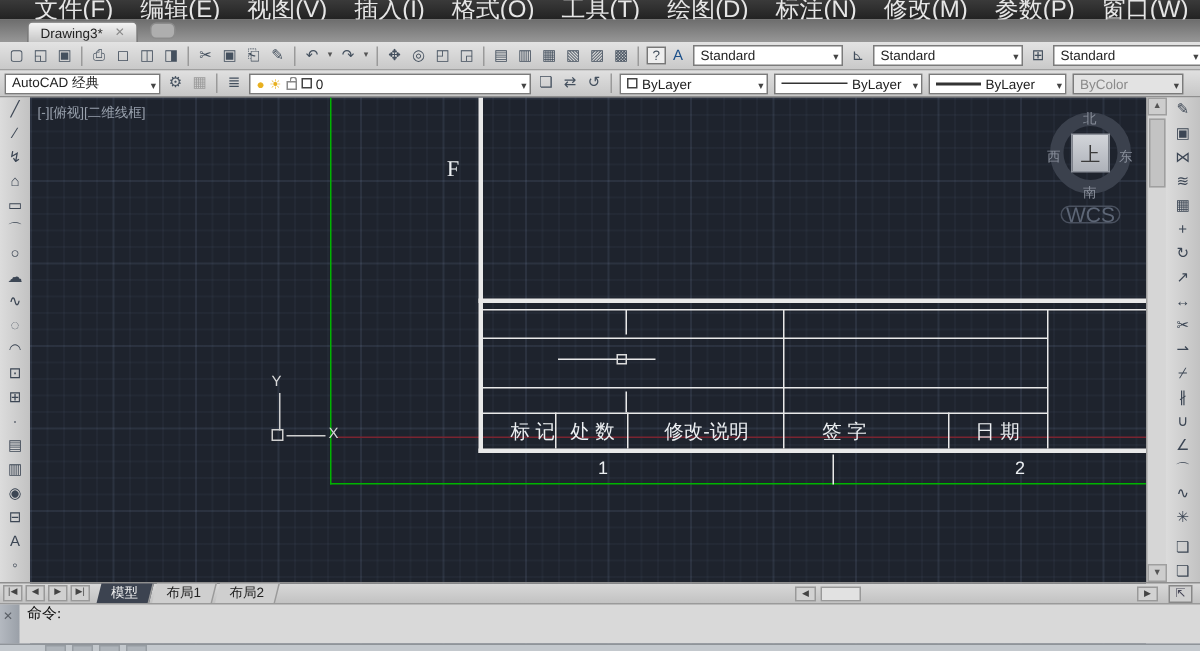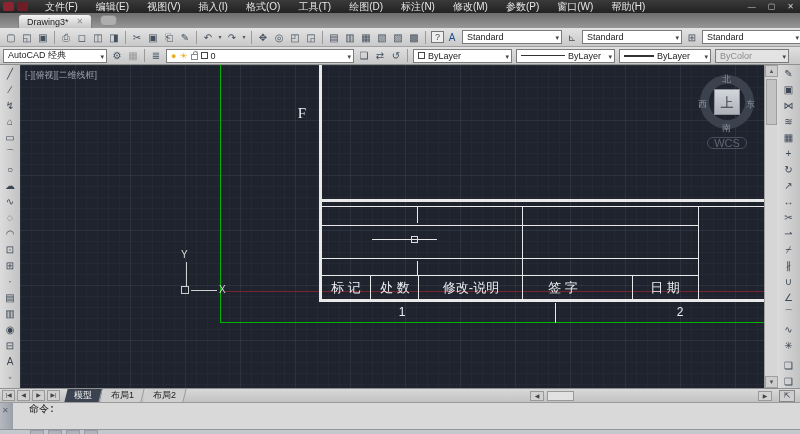--- a/index.html
+++ b/index.html
@@ -4,21 +4,21 @@
 <style>
   * { margin:0; padding:0; box-sizing:border-box; }
   html,body { width:800px; height:434px; overflow:hidden; font-family:"Liberation Sans", sans-serif; }
   .app { position:relative; width:800px; height:434px; background:#d3d3d3; }
 
   
   .titlebar { position:absolute; left:0; top:0; width:800px; height:13px;
     background:linear-gradient(#3a3a3a,#222); display:flex; align-items:center; }
   .app-icon { width:11px; height:9px; background:#8c2430; border-radius:2px; margin-left:3px; }
   .menu { display:flex; margin-left:8px; }
-  .menu-item { color:#e6e6e6; font-size:10px; line-height:13px; padding:0 9px; white-space:nowrap; }
+  .menu-item { color:#e6e6e6; font-size:16px; line-height:13px; padding:0 9px; white-space:nowrap; }
   .win-controls { margin-left:auto; display:flex; }
   .win-btn { color:#cfcfcf; font-size:8px; line-height:13px; padding:0 6px; }
 
   
   .tabrow { position:absolute; left:0; top:13px; width:800px; height:15px;
     background:linear-gradient(#6d6d6d,#979797); display:flex; align-items:flex-end; }
   .doc-tab { margin-left:18px; height:14px; background:linear-gradient(#f4f4f4,#c6c6c6);
     border:1px solid #7c7c7c; border-bottom:none; border-radius:4px 4px 0 0;
     display:flex; align-items:center; padding:0 8px; }
   .doc-tab .lbl { font-size:9px; color:#222; }
@@ -86,21 +86,21 @@
   .ucs-box { position:absolute; left:161px; top:221px; width:8px; height:8px; border:1px solid #cfcfcf; }
 
   .viewcube { position:absolute; left:676px; top:6px; width:62px; height:80px; }
   .vc-ring { position:absolute; left:4px; top:4px; width:54px; height:54px; border-radius:50%;
     border:9px solid #3b414d; }
   .vc-face { position:absolute; left:18px; top:18px; width:26px; height:26px;
     background:linear-gradient(#d2d5da,#aeb2b9); color:#3a3a3a; font-size:13px;
     line-height:26px; text-align:center; border:1px solid #8d929b; }
   .vc-dir { position:absolute; color:#8a909c; font-size:9px; }
   .wcs-pill { position:absolute; left:11px; top:66px; width:40px; height:12px;
-    border:1px solid #49505e; border-radius:6px; color:#5d6676; font-size:11px;
+    border:1px solid #49505e; border-radius:6px; color:#5d6676; font-size:14px;
     line-height:10px; text-align:center; }
 
   .vscroll { width:13px; height:323px; background:#d6d6d6; border-left:1px solid #9f9f9f; position:relative; }
   .vs-btn { position:absolute; left:0; width:13px; height:12px; background:#cdcdcd;
     border:1px solid #9f9f9f; font-size:6px; line-height:10px; text-align:center; color:#555; }
   .vs-thumb { position:absolute; left:1px; top:14px; width:11px; height:46px; background:#c3c3c3;
     border:1px solid #9f9f9f; }
 
   
   .bottombar { position:absolute; left:0; top:388px; width:800px; height:14px;
@@ -119,21 +119,21 @@
   .tray-icon { position:absolute; right:5px; top:1px; width:16px; height:12px;
     border:1px solid #888; background:#cfcfcf; font-size:8px; line-height:10px;
     text-align:center; color:#445; }
 
   
   .cmdwin { position:absolute; left:0; top:402px; width:800px; height:27px;
     background:#d9d9d9; border-top:1px solid #9a9a9a; display:flex; }
   .cmd-grip { width:13px; height:27px; background:linear-gradient(90deg,#b4b9c0,#9aa0a8);
     position:relative; }
   .cmd-close { position:absolute; left:2px; top:3px; color:#5a5f66; font-size:8px; }
-  .cmd-lines { flex:1; padding:1px 16px; font-family:Liberation Mono, monospace;
+  .cmd-lines { flex:1; padding:1px 5px; font-family:Liberation Serif, serif;
     font-size:10px; color:#111; line-height:12px; }
 
   .statusstrip { position:absolute; left:0; top:429px; width:800px; height:5px;
     background:#c3c8cd; border-top:1px solid #8f9499; display:flex; gap:4px; padding-left:30px; }
   .status-stub { width:14px; height:4px; background:#aeb4ba; border:1px solid #979da3; border-bottom:none; }
 </style>
 </head>
 <body>
 
 <div class="app">
@@ -307,21 +307,21 @@
       <div class="ln w" style="left:350px;top:210px;width:1px;height:24px;"></div>
       <div class="ln w" style="left:398px;top:210px;width:1px;height:24px;"></div>
       <div class="ln w" style="left:612px;top:210px;width:1px;height:24px;"></div>
       <div class="ln w" style="left:397px;top:141px;width:1px;height:17px;"></div>
       <div class="ln w" style="left:397px;top:196px;width:1px;height:14px;"></div>
       <div class="ln w" style="left:535px;top:238px;width:1px;height:20px;"></div>
 
       <div class="ln w" style="left:352px;top:174px;width:65px;height:1px;"></div>
       <div class="marker-box"></div>
 
-      <div class="cad-text hdr" style="left:302px;width:48px;">标 记</div>
+      <div class="cad-text hdr" style="left:302px;width:48px;text-align:right;">标 记</div>
       <div class="cad-text hdr" style="left:352px;width:46px;">处 数</div>
       <div class="cad-text hdr" style="left:400px;width:102px;">修改-说明</div>
       <div class="cad-text hdr" style="left:488px;width:110px;">签 字</div>
       <div class="cad-text hdr" style="left:612px;width:66px;">日 期</div>
 
       <div class="cad-text znum" style="left:362px;">1</div>
       <div class="cad-text znum" style="left:640px;">2</div>
       <div class="cad-text zone-f">F</div>
 
       <div class="ucs-txt" style="left:161px;top:184px;">Y</div>

